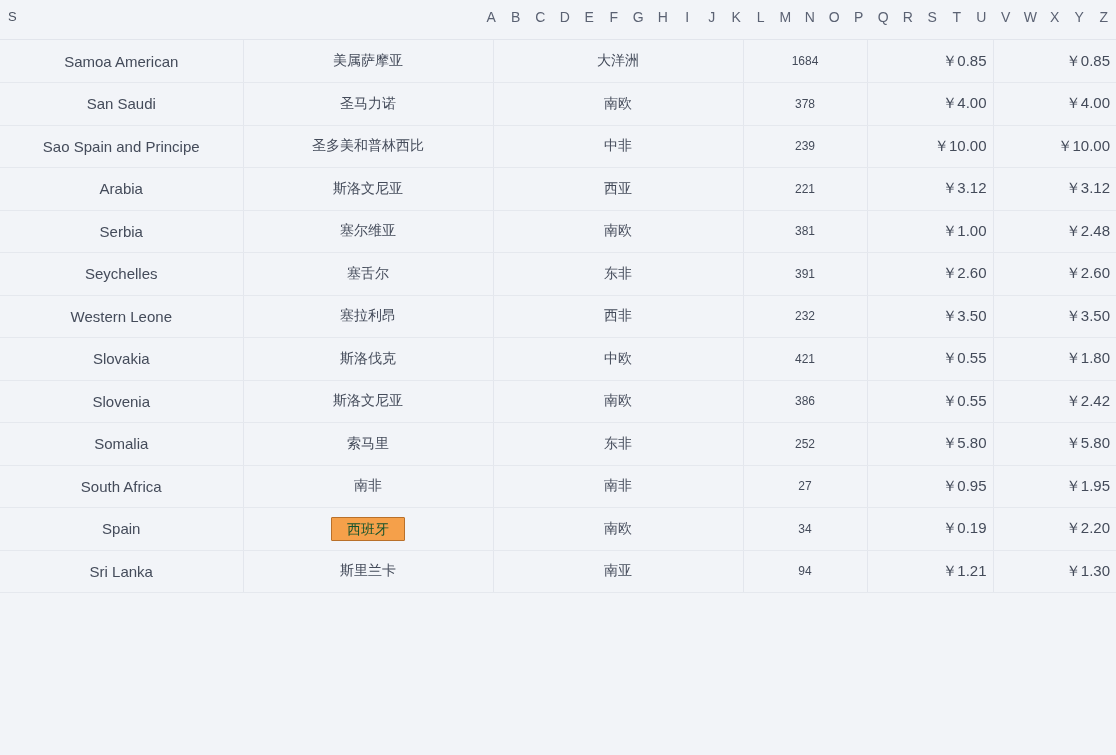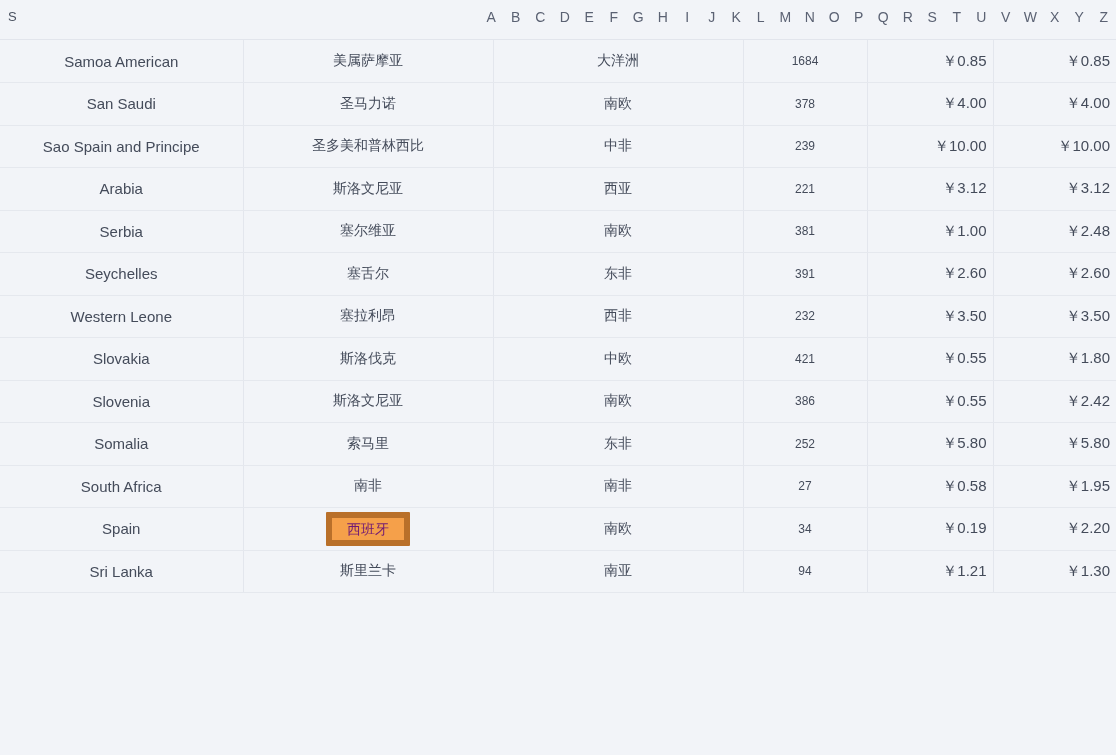--- a/index.html
+++ b/index.html
@@ -97,22 +97,22 @@
     font-size: 12px;
   }
   .country-table td.price {
     font-size: 15px;
     text-align: right;
   }
 
   
   .hl {
     background: #f5a04a;
-    border: 6px solid #0c4a6e;
-    color: #701a75;
+    border: 1px solid #0c4a6e;
+    color: #14532d;
     padding: 1px 15px;
     border-radius: 1px;
     display: inline-block;
     line-height: 20px;
   }
 </style>
 </head>
 <body>
 
 <div class="page">
@@ -237,21 +237,21 @@
           <td class="reg">东非</td>
           <td class="num">252</td>
           <td class="price">￥5.80</td>
           <td class="price">￥5.80</td>
         </tr>
         <tr>
           <td class="en">South Africa</td>
           <td class="zh">南非</td>
           <td class="reg">南非</td>
           <td class="num">27</td>
-          <td class="price">￥0.58</td>
+          <td class="price">￥0.95</td>
           <td class="price">￥1.95</td>
         </tr>
         <tr>
           <td class="en">Spain</td>
           <td class="zh"><span class="hl" style="background: rgb(245, 160, 74); border-color: rgb(185, 112, 42);">西班牙</span></td>
           <td class="reg">南欧</td>
           <td class="num">34</td>
           <td class="price">￥0.19</td>
           <td class="price">￥2.20</td>
         </tr>

